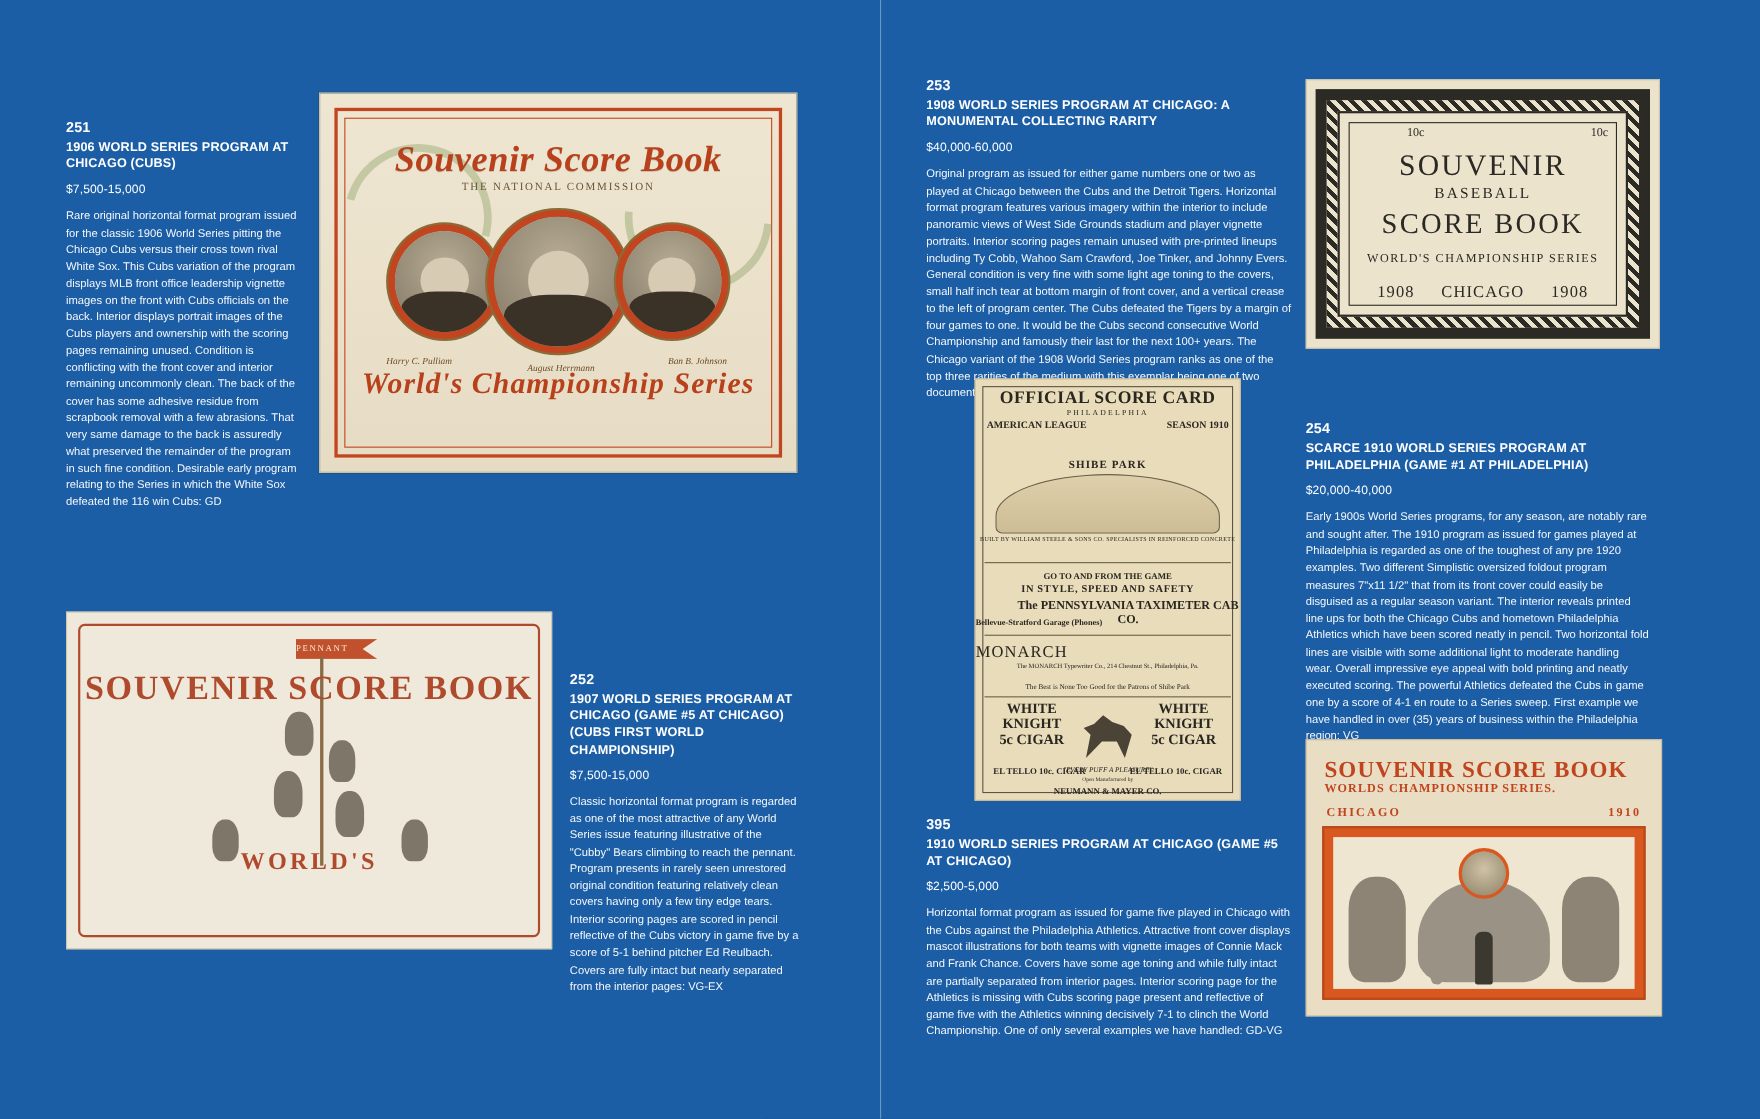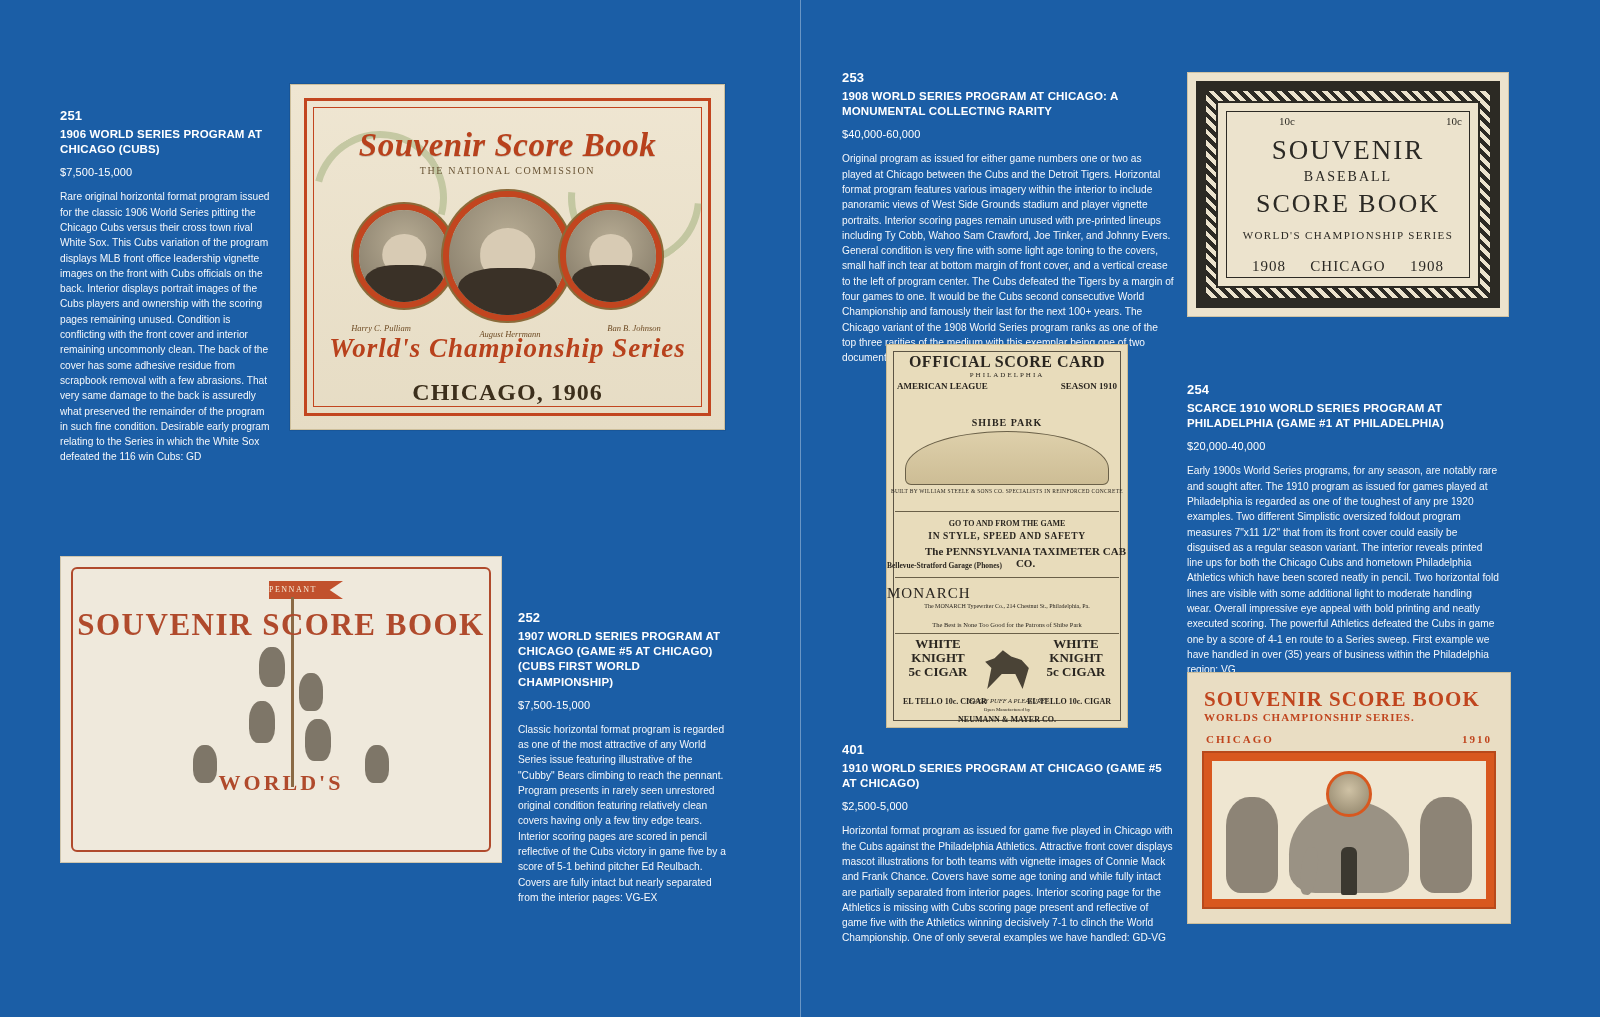--- a/index.html
+++ b/index.html
@@ -456,21 +456,20 @@
             <div class="head"></div>
             <div class="body"></div>
         </div>
       </div>
 
       <div class="pname" style="left:14px; top:222px;">Harry C. Pulliam</div>
       <div class="pname" style="left:143px; top:228px;">August Herrmann</div>
       <div class="pname" style="right:14px; top:222px;">Ban B. Johnson</div>
 
       <div class="wcs-banner">World's Championship Series</div>
-      <div class="chi-1906">CHICAGO, 1906</div>
     </div>
   </div>
 
   <div class="img-frame" id="img252">
     <div class="frame">
       <div class="pennant">PENNANT</div>
       <div class="pole"></div>
       <div class="ssb-07-title">SOUVENIR  SCORE BOOK</div>
 
       <div class="bear" style="left:186px; top:78px; width:26px; height:40px;"></div>
@@ -555,21 +554,21 @@
   </div>
 
   <div class="block" style="left:1187px; top:382px; width:312px;">
     <div class="lot-num">254</div>
     <div class="lot-title">SCARCE 1910 WORLD SERIES PROGRAM AT PHILADELPHIA (GAME #1 AT PHILADELPHIA)</div>
     <div class="lot-est">$20,000-40,000</div>
     <div class="lot-desc">Early 1900s World Series programs, for any season, are notably rare and sought after. The 1910 program as issued for games played at Philadelphia is regarded as one of the toughest of any pre 1920 examples. Two different Simplistic oversized foldout program measures 7"x11 1/2" that from its front cover could easily be disguised as a regular season variant. The interior reveals printed line ups for both the Chicago Cubs and hometown Philadelphia Athletics which have been scored neatly in pencil. Two horizontal fold lines are visible with some additional light to moderate handling wear. Overall impressive eye appeal with bold printing and neatly executed scoring. The powerful Athletics defeated the Cubs in game one by a score of 4-1 en route to a Series sweep. First example we have handled in over (35) years of business within the Philadelphia region: VG</div>
   </div>
 
   <div class="block" style="left:842px; top:742px; width:332px;">
-    <div class="lot-num">401</div>
+    <div class="lot-num">395</div>
     <div class="lot-title">1910 WORLD SERIES PROGRAM AT CHICAGO (GAME #5 AT CHICAGO)</div>
     <div class="lot-est">$2,500-5,000</div>
     <div class="lot-desc">Horizontal format program as issued for game five played in Chicago with the Cubs against the Philadelphia Athletics. Attractive front cover displays mascot illustrations for both teams with vignette images of Connie Mack and Frank Chance. Covers have some age toning and while fully intact are partially separated from interior pages. Interior scoring page for the Athletics is missing with Cubs scoring page present and reflective of game five with the Athletics winning decisively 7-1 to clinch the World Championship. One of only several examples we have handled: GD-VG</div>
   </div>
 
   <div class="img-frame" id="img254">
     <div class="s10-title">SOUVENIR  SCORE  BOOK</div>
     <div class="s10-title2">WORLDS CHAMPIONSHIP SERIES.</div>
     <div class="s10-chicago">CHICAGO</div>
     <div class="s10-year">1910</div>

